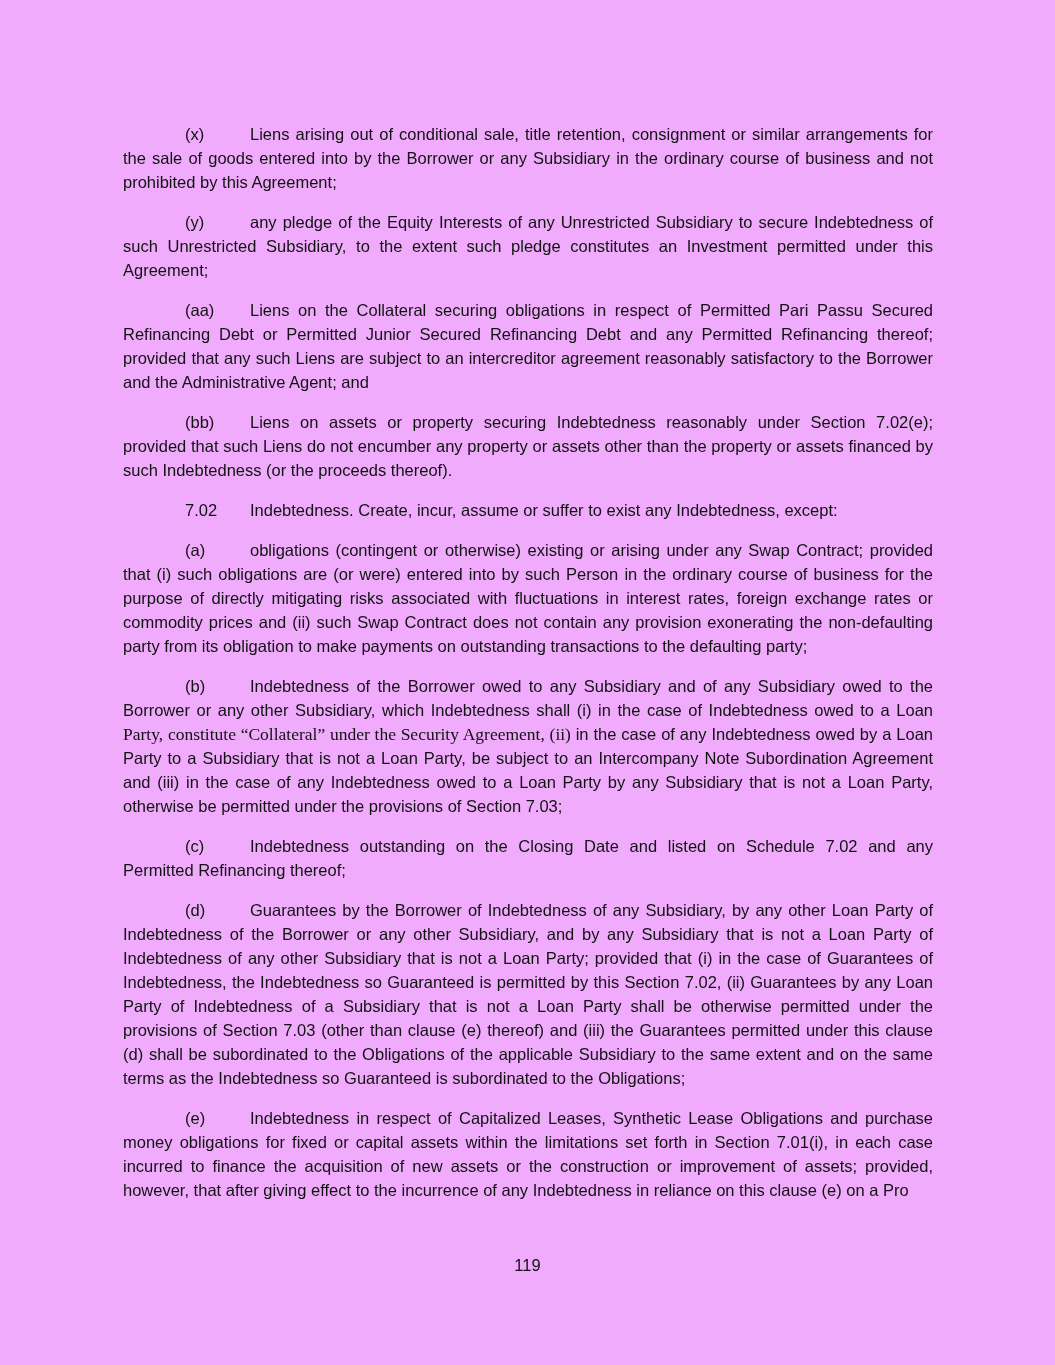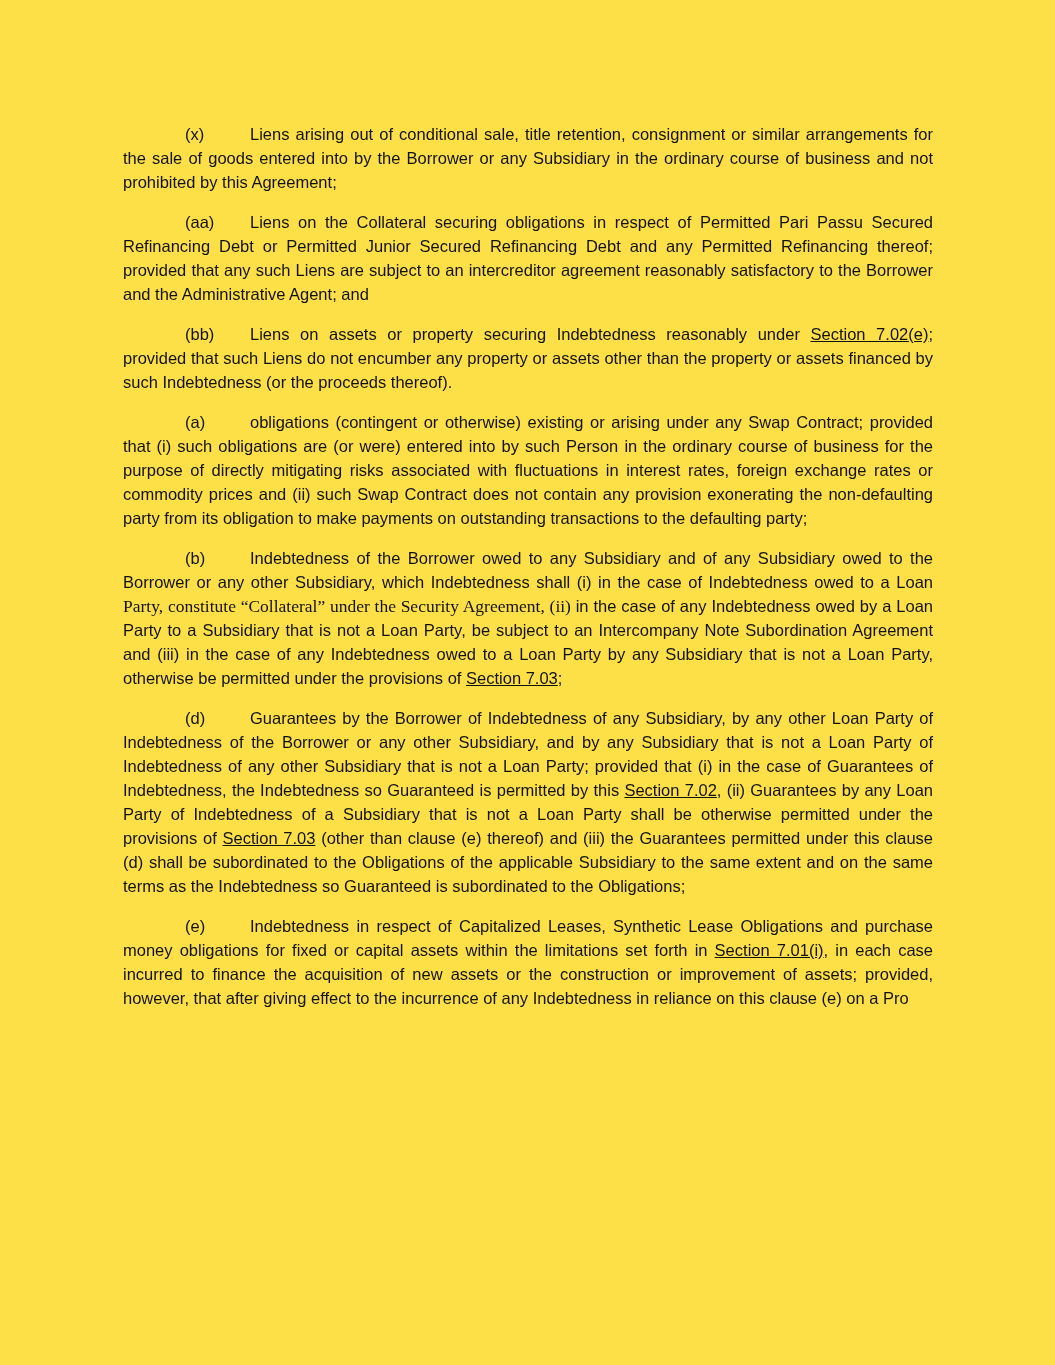--- a/index.html
+++ b/index.html
@@ -1,20 +1,20 @@
 <!DOCTYPE html>
 <html><head>
 <meta charset="utf-8">
 <style>
   html, body { margin: 0; padding: 0; background: #ffffff; }
   .page {
     position: relative;
     width: 1055px;
     height: 1365px;
-    background: #fde047;
+    background: #f0abfc;
     color: #121212;
     font-family: "Liberation Sans", sans-serif;
     overflow: hidden;
   }
   .content {
     position: absolute;
     left: 123px;
     top: 122px;
     width: 810px;
   }
@@ -27,36 +27,40 @@
   }
   .para .label {
     display: inline-block;
     width: 65px;
     text-indent: 0;
   }
   .serif {
     font-family: "Liberation Serif", serif;
     font-size: 17.5px;
   }
-  .underline { text-decoration: underline; }
+  .underline { }
   .page-number {
     position: absolute;
     top: 1256px;
     left: 0;
     width: 100%;
     text-align: center;
     font-size: 16.5px;
   }
 </style>
 </head>
 <body>
 
 <div class="page">
   <div class="content">
       <p class="para"><span class="label">(x)</span><span class="">Liens arising out of conditional sale, title retention, consignment or similar arrangements for the sale of goods entered into by the Borrower or any Subsidiary in the ordinary course of business and not prohibited by this Agreement;</span></p>
+      <p class="para"><span class="label">(y)</span><span class="">any pledge of the Equity Interests of any Unrestricted Subsidiary to secure Indebtedness of such Unrestricted Subsidiary, to the extent such pledge constitutes an Investment permitted under this Agreement;</span></p>
       <p class="para"><span class="label">(aa)</span><span class="">Liens on the Collateral securing obligations in respect of Permitted Pari Passu Secured Refinancing Debt or Permitted Junior Secured Refinancing Debt and any Permitted Refinancing thereof; provided that any such Liens are subject to an intercreditor agreement reasonably satisfactory to the Borrower and the Administrative Agent; and</span></p>
       <p class="para"><span class="label">(bb)</span><span class="">Liens on assets or property securing Indebtedness reasonably under </span><span class="underline">Section 7.02(e)</span><span class="">; provided that such Liens do not encumber any property or assets other than the property or assets financed by such Indebtedness (or the proceeds thereof).</span></p>
+      <p class="para"><span class="label">7.02</span><span class="underline">Indebtedness</span><span class="">.  Create, incur, assume or suffer to exist any Indebtedness, except:</span></p>
       <p class="para"><span class="label">(a)</span><span class="">obligations (contingent or otherwise) existing or arising under any Swap Contract; provided that (i) such obligations are (or were) entered into by such Person in the ordinary course of business for the purpose of directly mitigating risks associated with fluctuations in interest rates, foreign exchange rates or commodity prices and (ii) such Swap Contract does not contain any provision exonerating the non-defaulting party from its obligation to make payments on outstanding transactions to the defaulting party;</span></p>
       <p class="para"><span class="label">(b)</span><span class="">Indebtedness of the Borrower owed to any Subsidiary and of any Subsidiary owed to the Borrower or any other Subsidiary, which Indebtedness shall (i) in the case of Indebtedness owed to a Loan </span><span class="serif ">Party, constitute “Collateral” under the Security Agreement, (ii) </span><span class="">in the case of any Indebtedness owed by a Loan Party to a Subsidiary that is not a Loan Party, be subject to an Intercompany Note Subordination Agreement and (iii) in the case of any Indebtedness owed to a Loan Party by any Subsidiary that is not a Loan Party, otherwise be permitted under the provisions of </span><span class="underline">Section 7.03</span><span class="">;</span></p>
+      <p class="para"><span class="label">(c)</span><span class="">Indebtedness outstanding on the Closing Date and listed on </span><span class="underline">Schedule 7.02</span><span class=""> and any Permitted Refinancing thereof;</span></p>
       <p class="para"><span class="label">(d)</span><span class="">Guarantees by the Borrower of Indebtedness of any Subsidiary, by any other Loan Party of Indebtedness of the Borrower or any other Subsidiary, and by any Subsidiary that is not a Loan Party of Indebtedness of any other Subsidiary that is not a Loan Party; provided that (i) in the case of Guarantees of Indebtedness, the Indebtedness so Guaranteed is permitted by this </span><span class="underline">Section 7.02</span><span class="">, (ii) Guarantees by any Loan Party of Indebtedness of a Subsidiary that is not a Loan Party shall be otherwise permitted under the provisions of </span><span class="underline">Section 7.03</span><span class=""> (other than clause (e) thereof) and (iii) the Guarantees permitted under this clause (d) shall be subordinated to the Obligations of the applicable Subsidiary to the same extent and on the same terms as the Indebtedness so Guaranteed is subordinated to the Obligations;</span></p>
       <p class="para"><span class="label">(e)</span><span class="">Indebtedness in respect of Capitalized Leases, Synthetic Lease Obligations and purchase money obligations for fixed or capital assets within the limitations set forth in </span><span class="underline">Section 7.01(i)</span><span class="">, in each case incurred to finance the acquisition of new assets or the construction or improvement of assets; provided, however, that after giving effect to the incurrence of any Indebtedness in reliance on this clause (e) on a Pro</span></p>
     </div>
+  <div class="page-number">119</div>
 </div>
 
 </body></html>

